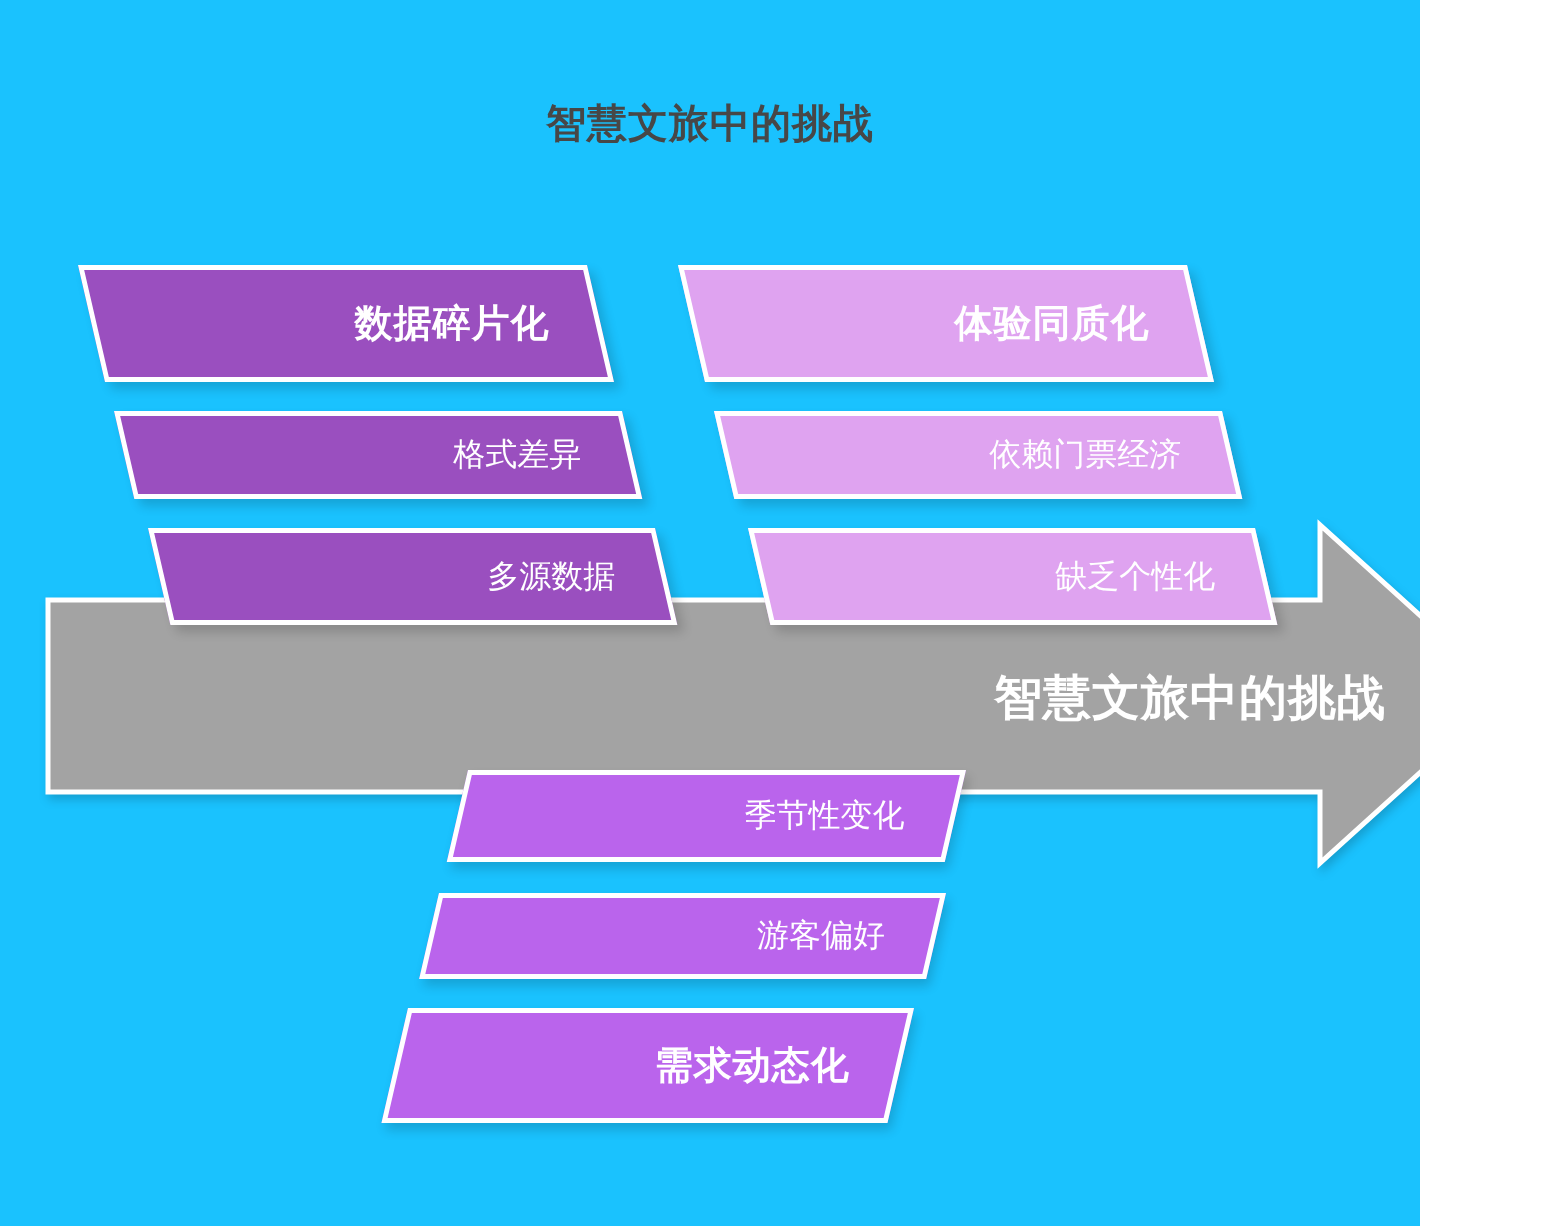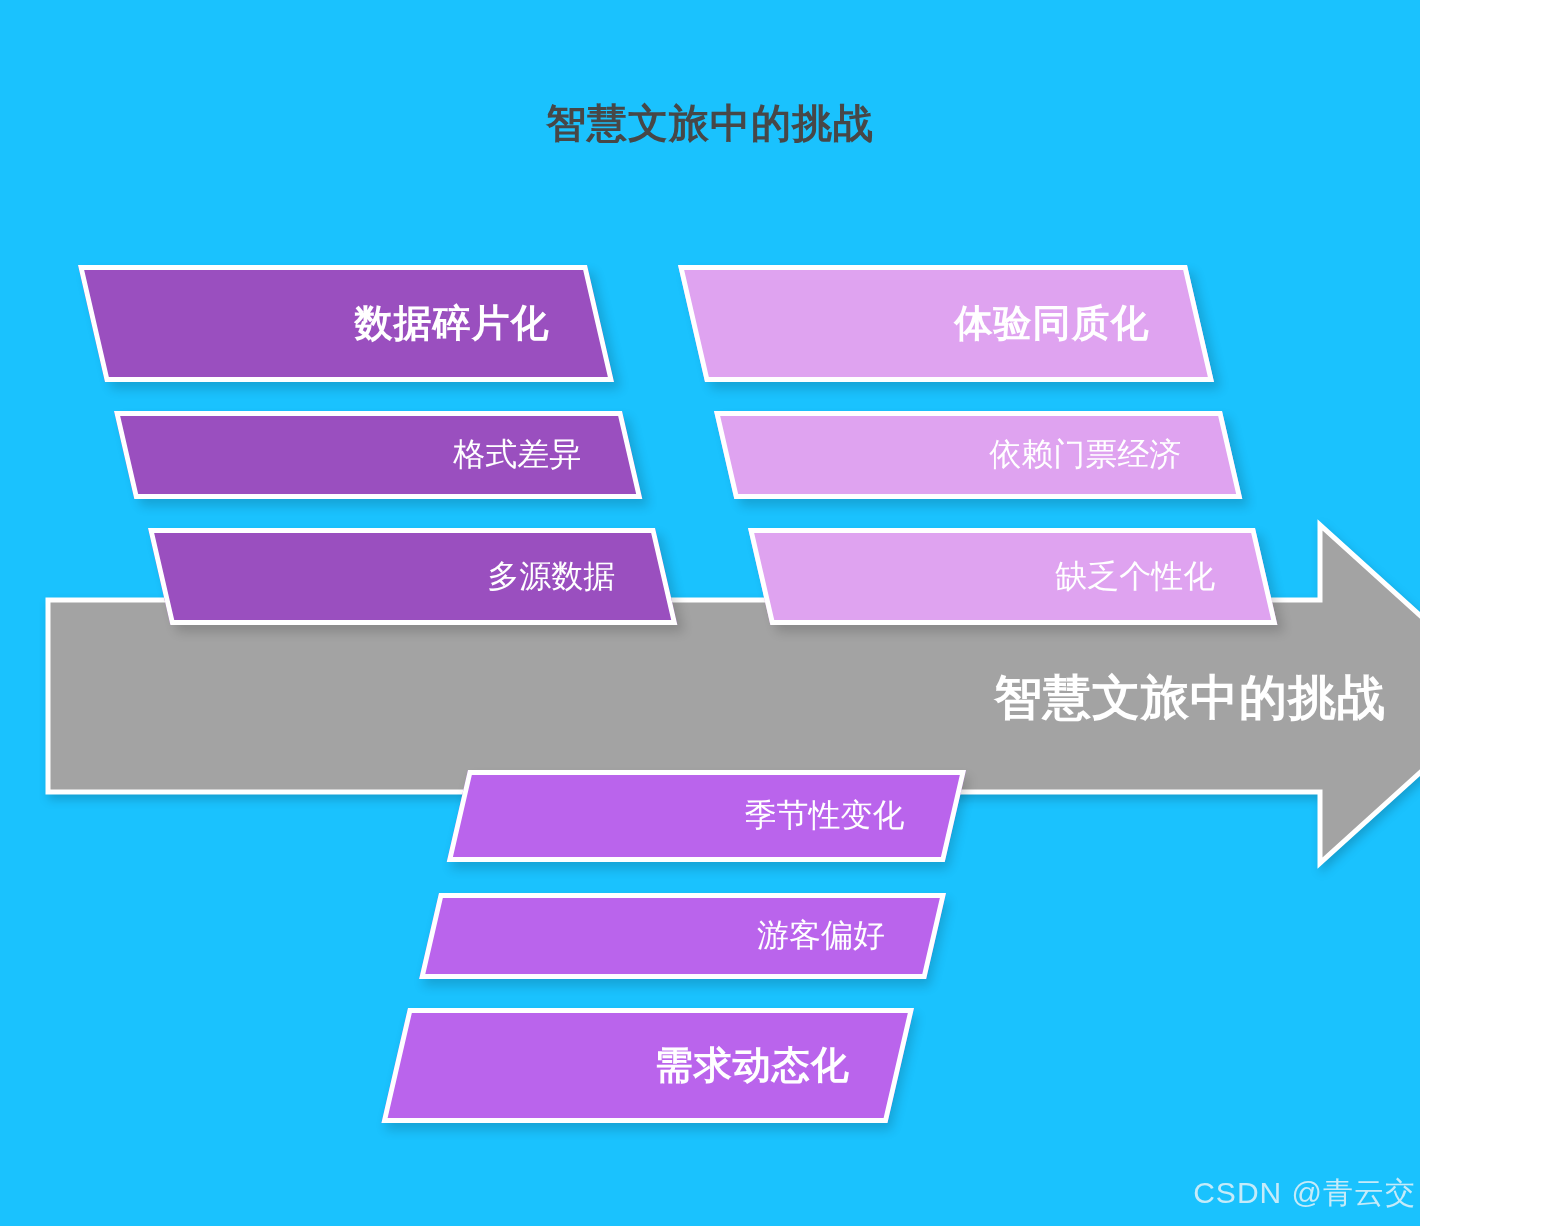--- a/index.html
+++ b/index.html
@@ -102,15 +102,14 @@
   <div class="box lean-l" style="left: 468px; top: 770px; width: 498px; height: 92px; background-color: rgb(186, 100, 236);">
     <span class="label row-label">季节性变化</span>
   </div>
   <div class="box lean-l" style="left: 439px; top: 893px; width: 507px; height: 86px; background-color: rgb(186, 100, 236);">
     <span class="label row-label">游客偏好</span>
   </div>
   <div class="box lean-l" style="left: 408px; top: 1008px; width: 506px; height: 115px; background-color: rgb(186, 100, 236);">
     <span class="label header-label">需求动态化</span>
   </div>
 
-  <div class="watermark">CSDN @青云交</div>
 
 </div>
 
 </body></html>

